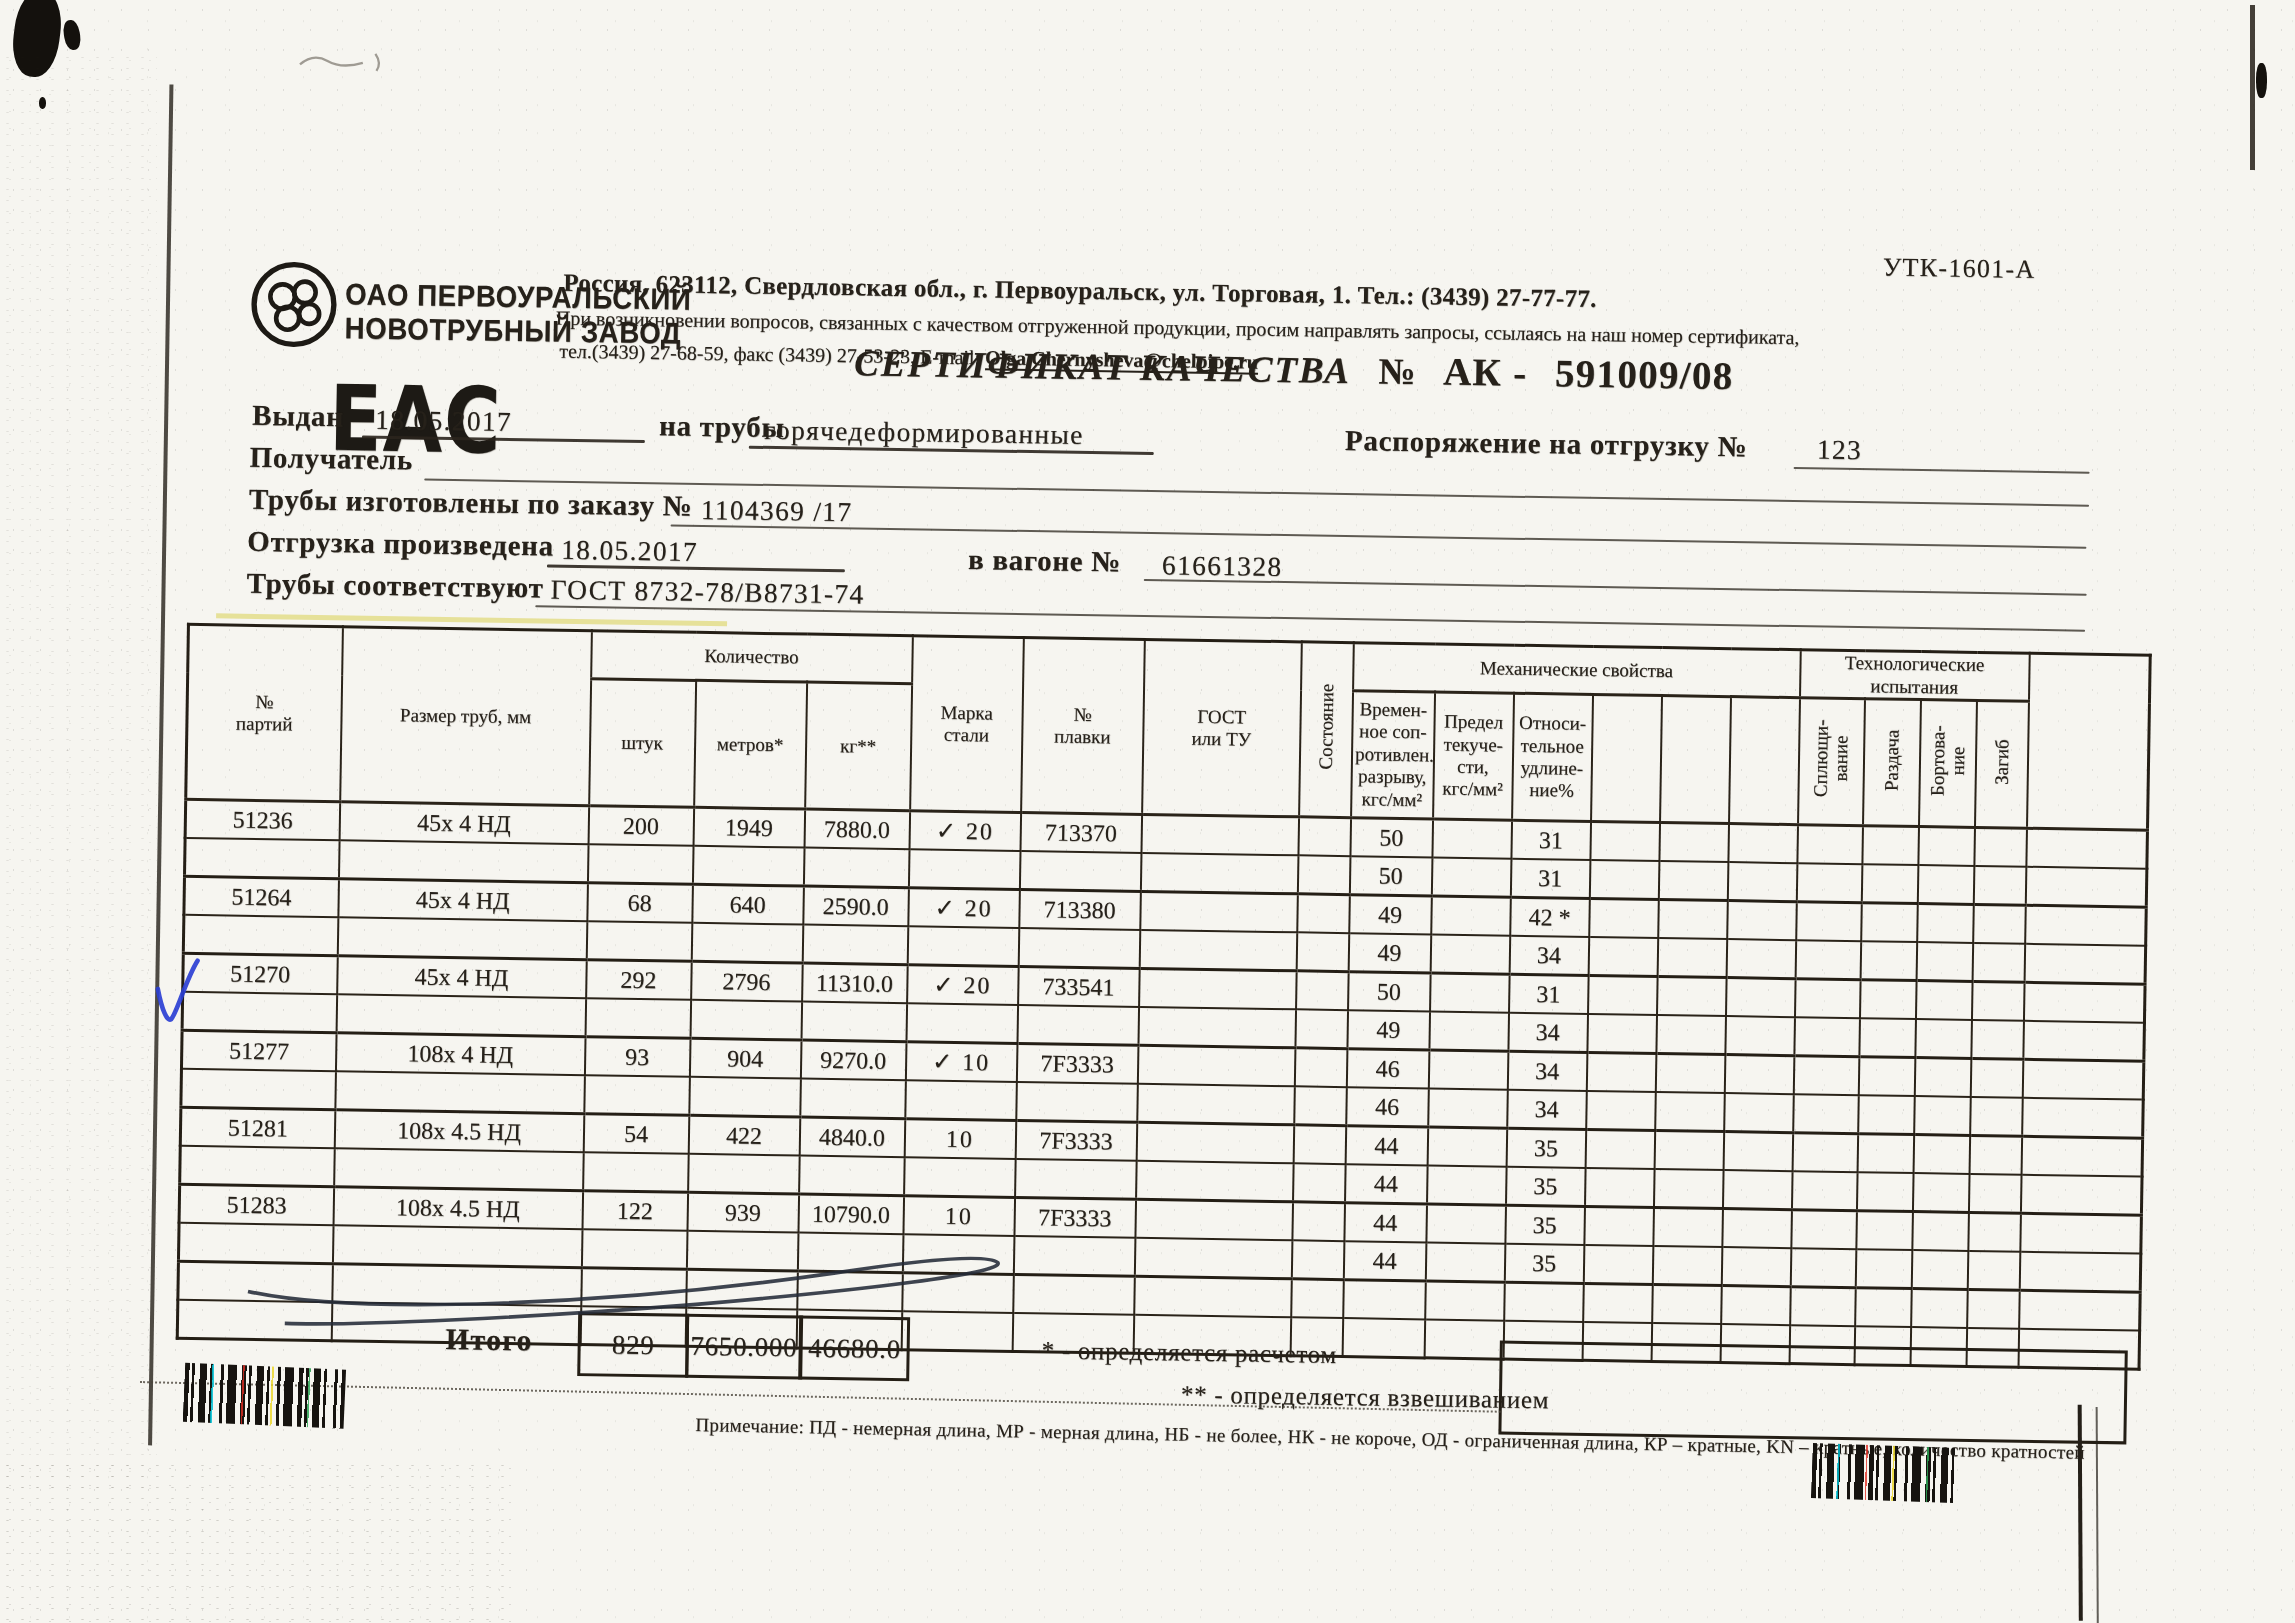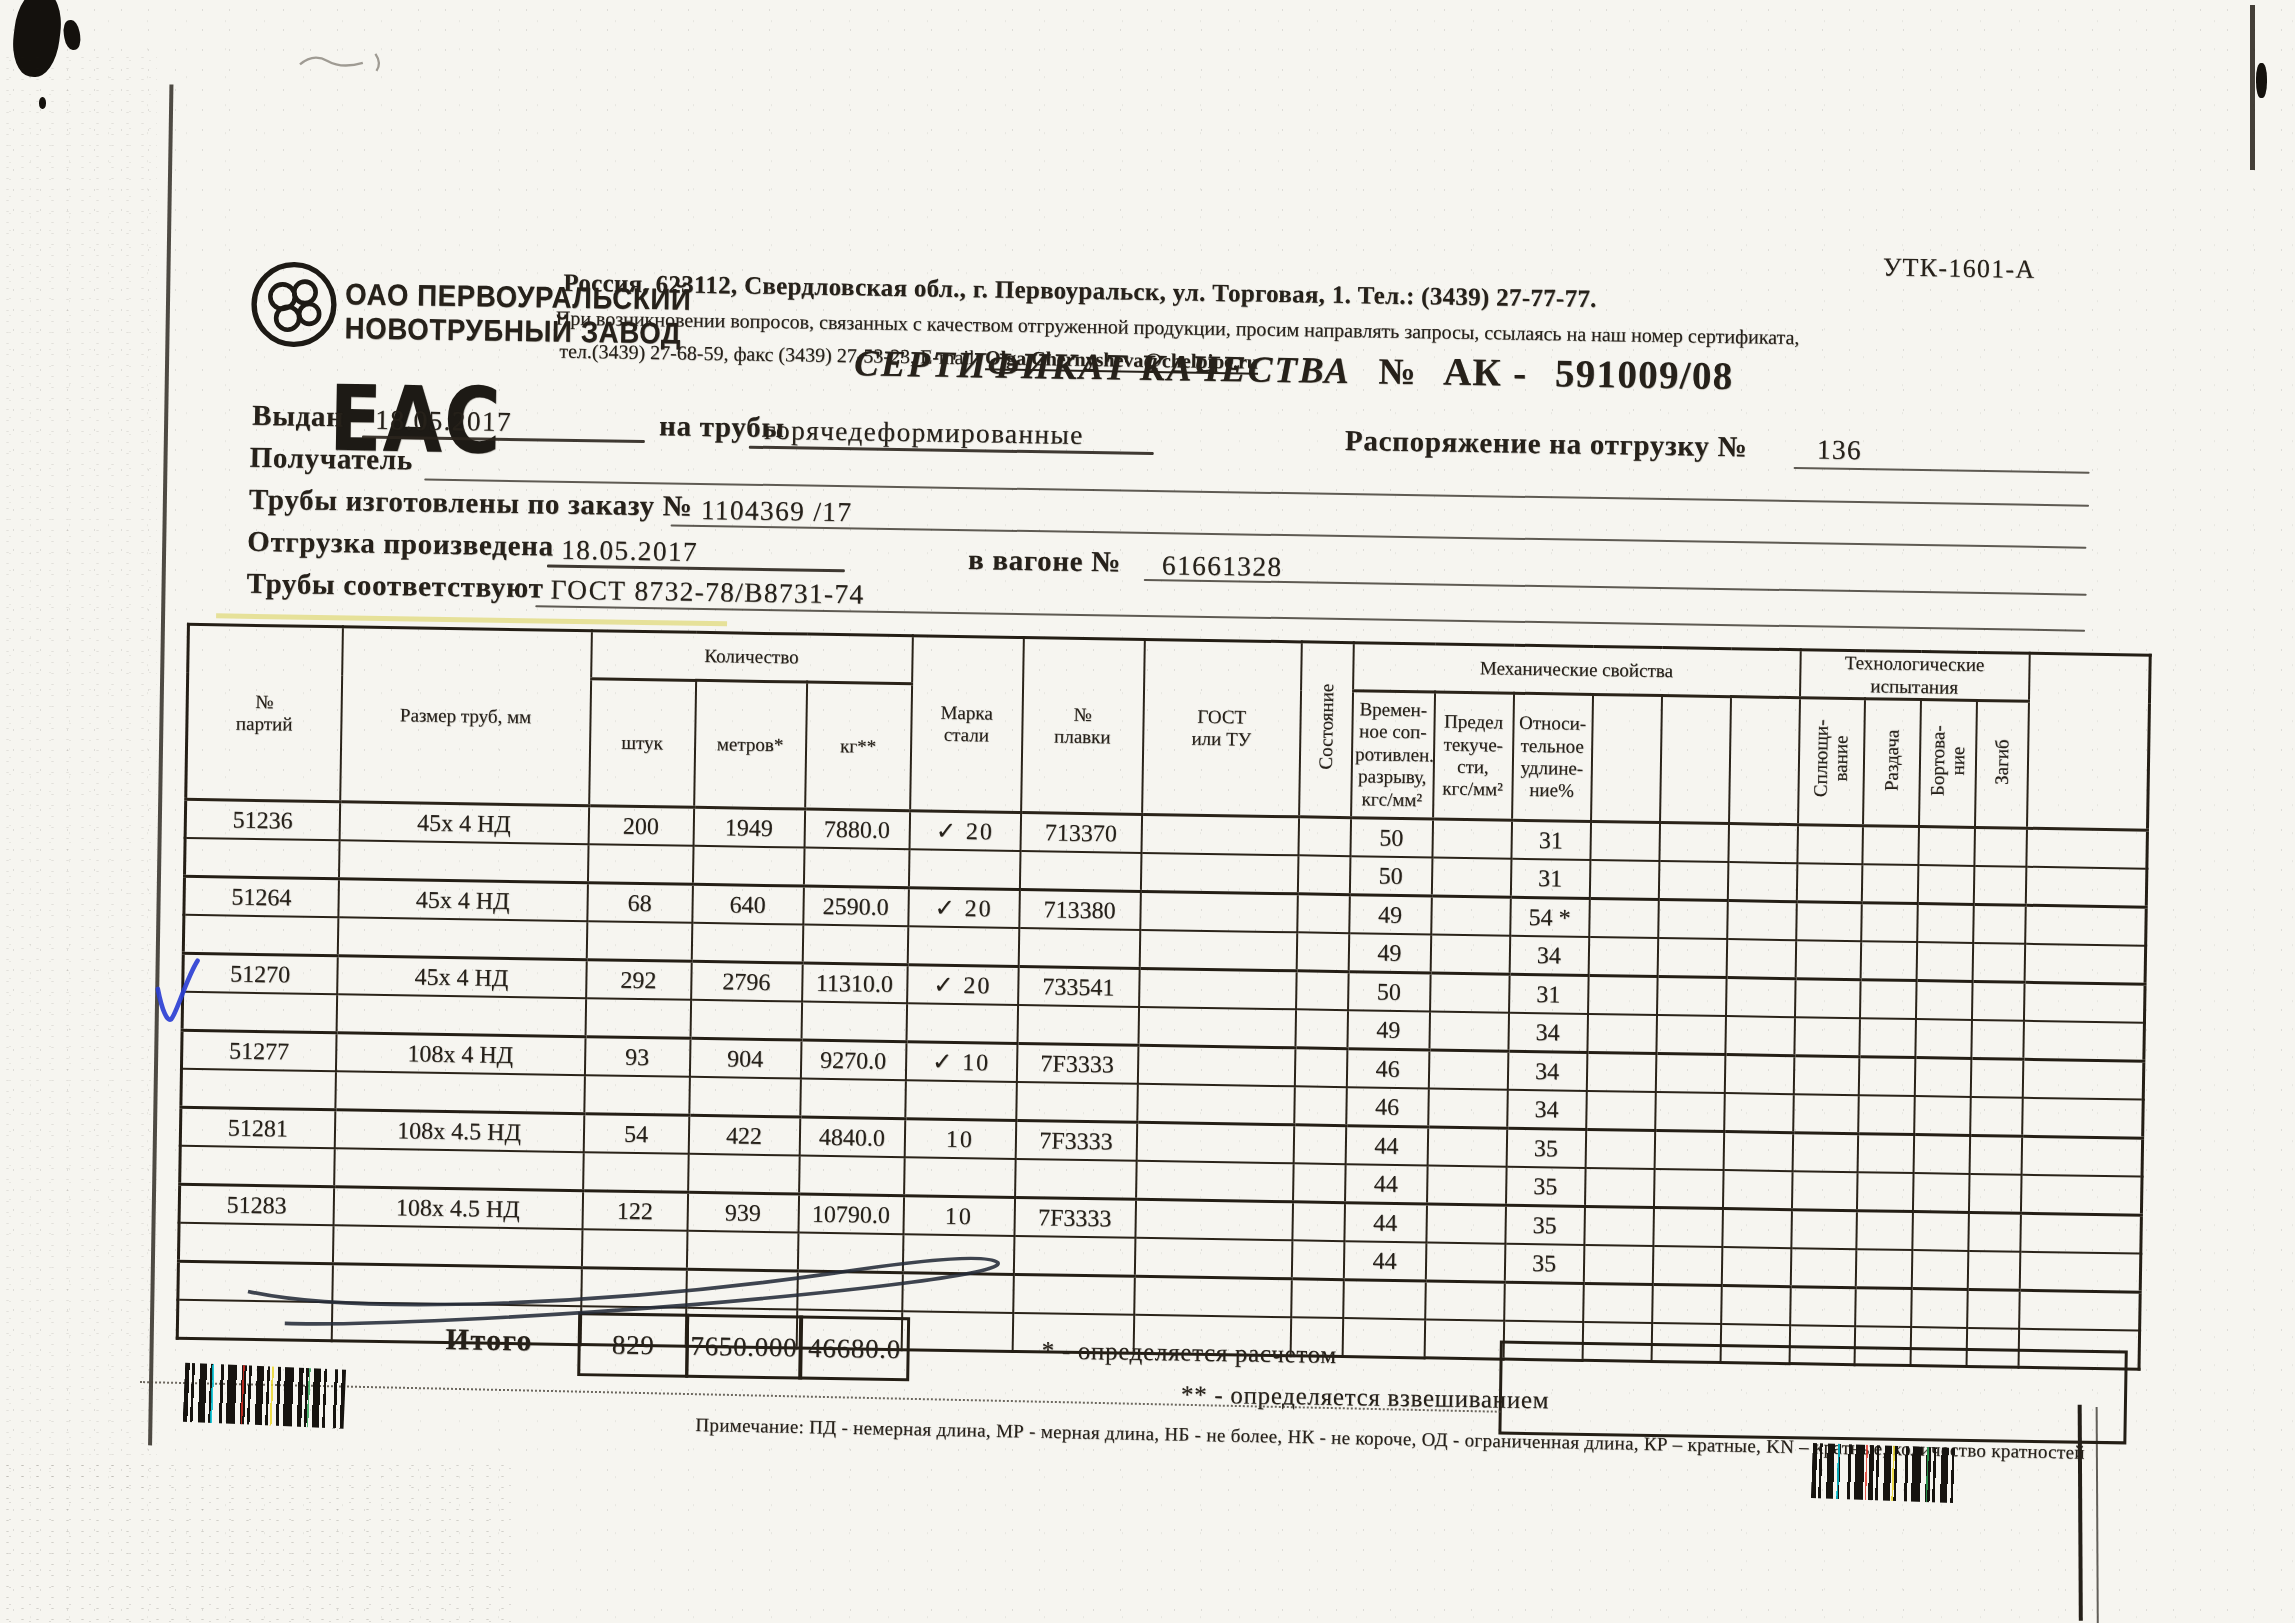--- a/index.html
+++ b/index.html
@@ -137,21 +137,21 @@
 
     <div class="abs flabel" style="left:249px;top:398px;">Выдан</div>
     <div class="abs fvalue" style="left:372px;top:401px;">18.05.2017</div>
     <div class="rule" style="left:359px;top:433px;width:283px;"></div>
 
     <div class="abs flabel" style="left:656px;top:402px;">на трубы</div>
     <div class="abs fvalue" style="left:761px;top:405px;">горячедеформированные</div>
     <div class="rule" style="left:746px;top:437px;width:405px;"></div>
 
     <div class="abs flabel" style="left:1342px;top:406px;">Распоряжение на отгрузку №</div>
-    <div class="abs fvalue" style="left:1814px;top:408px;">136</div>
+    <div class="abs fvalue" style="left:1814px;top:408px;">123</div>
     <div class="rule thin" style="left:1791px;top:442px;width:296px;"></div>
 
     <div class="abs flabel" style="left:247px;top:440px;">Получатель</div>
     <div class="abs fvalue" style="left:458px;top:442px;"></div>
     <div class="rule thin" style="left:422px;top:475px;width:1665px;"></div>
 
     <div class="abs flabel" style="left:247px;top:482px;">Трубы изготовлены по заказу №</div>
     <div class="abs fvalue" style="left:699px;top:486px;">1104369  /17</div>
     <div class="rule thin" style="left:669px;top:517px;width:1416px;"></div>
 
@@ -288,21 +288,21 @@
             <td>45х 4 НД</td>
             <td>68</td>
             <td>640</td>
             <td>2590.0</td>
             <td class="steel">✓  20</td>
             <td>713380</td>
             <td></td>
             <td></td>
             <td>49</td>
             <td></td>
-            <td>54 *</td>
+            <td>42 *</td>
             <td></td>
             <td></td>
             <td></td>
             <td></td>
             <td></td>
             <td></td>
             <td></td>
             <td></td>
           </tr>
           <tr class="sub">

